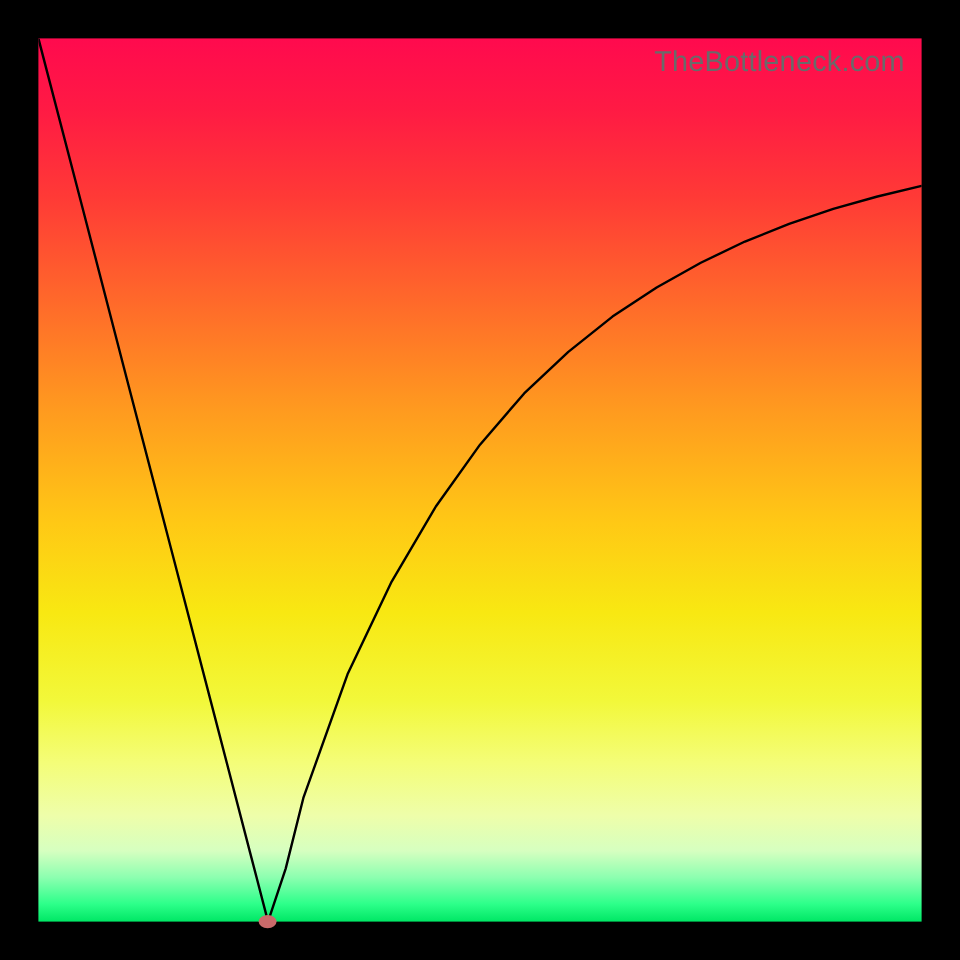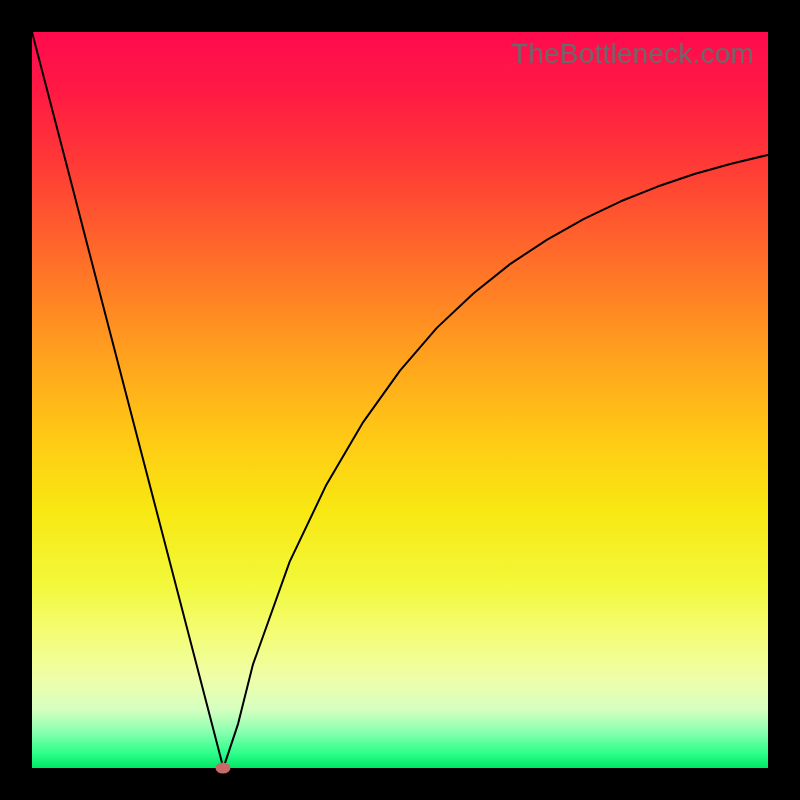--- a/index.html
+++ b/index.html
@@ -30,21 +30,21 @@
       #d6ffc0 92%,
       #8cffb0 95%,
       #2dff8a 98%,
       #00e765 100%);
   }
   .watermark {
     position: absolute;
     top: 6px;
     right: 14px;
     font-family: Arial, Helvetica, sans-serif;
-    font-size: 28px;
+    font-size: 24px;
     color: #6a6a6a;
     font-weight: 500;
     letter-spacing: 0.2px;
     user-select: none;
   }
   svg.curve {
     position: absolute;
     left: 0;
     top: 0;
     width: 736px;

